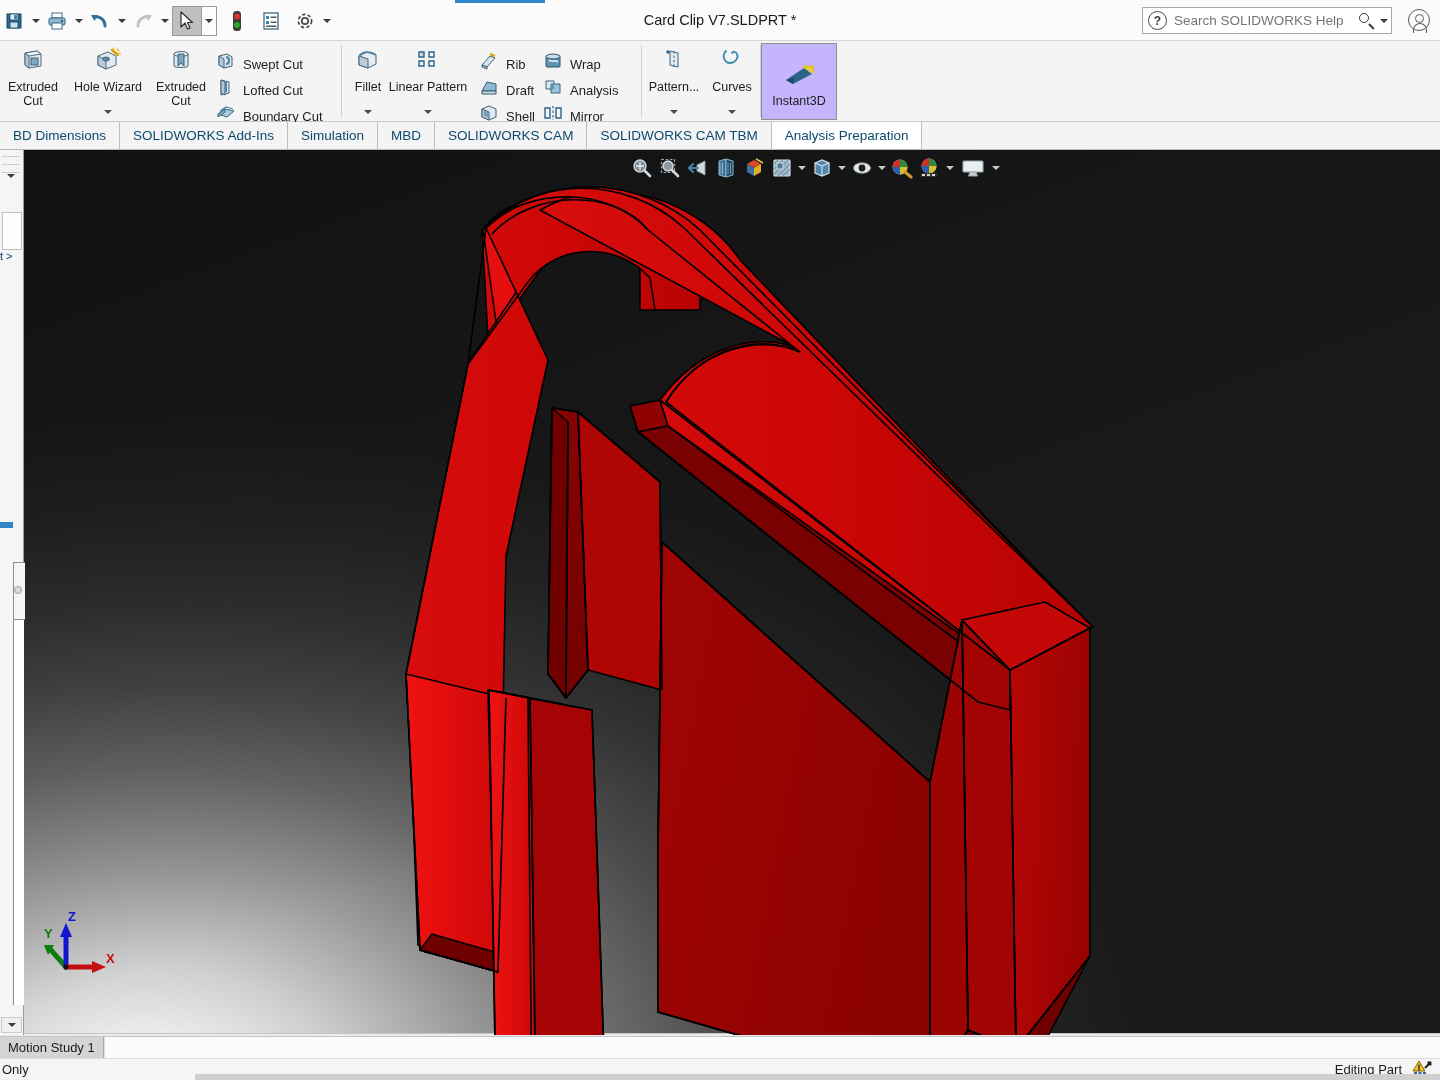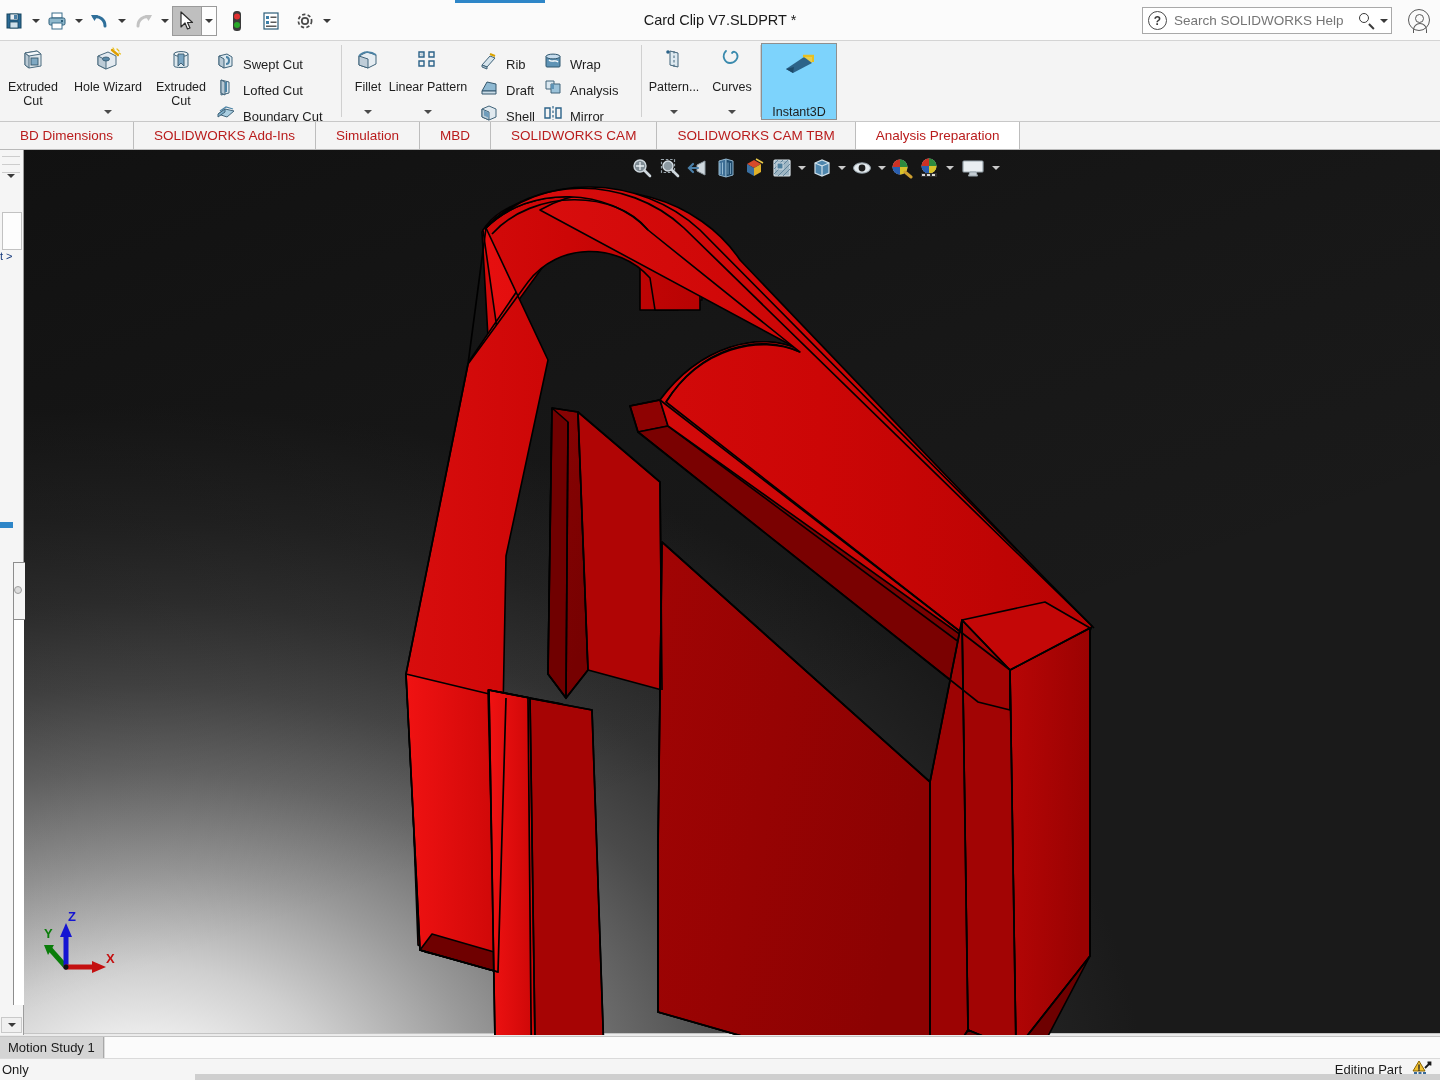--- a/index.html
+++ b/index.html
@@ -216,45 +216,45 @@
     display: flex; align-items: center; justify-content: center;
     margin-right: 6px;
     flex: none;
   }
   .small-btn .s-lbl {
     font-size: 13px;
     color: #1d1d1d;
     white-space: nowrap;
   }
   .instant3d {
-    background: #7dd3fc;
+    background: #c4b5fd;
     border: 1px solid #8f8f8f;
     box-sizing: border-box;
     height: 77px;
     width: 76px;
-    justify-content: space-between;
+    justify-content: center;
   }
 
   
   .tabstrip {
     position: absolute;
     left: 0; top: 122px;
     width: 1440px; height: 28px;
     background: #f4f4f4;
     display: flex;
     align-items: stretch;
     border-bottom: 1px solid #b9b9b9;
     box-sizing: border-box;
   }
   .tab {
     display: flex;
     align-items: center;
-    padding: 0 20px;
+    padding: 0 13px;
     font-size: 13.5px;
-    color: #b91c1c;
+    color: #0c4a6e;
     border-right: 1px solid #bdbdbd;
     background: #f4f4f4;
     white-space: nowrap;
     cursor: default;
   }
   .tab.first { border-left: none; }
   .tab.active { background: #ffffff; }
 
   
   .viewport {

